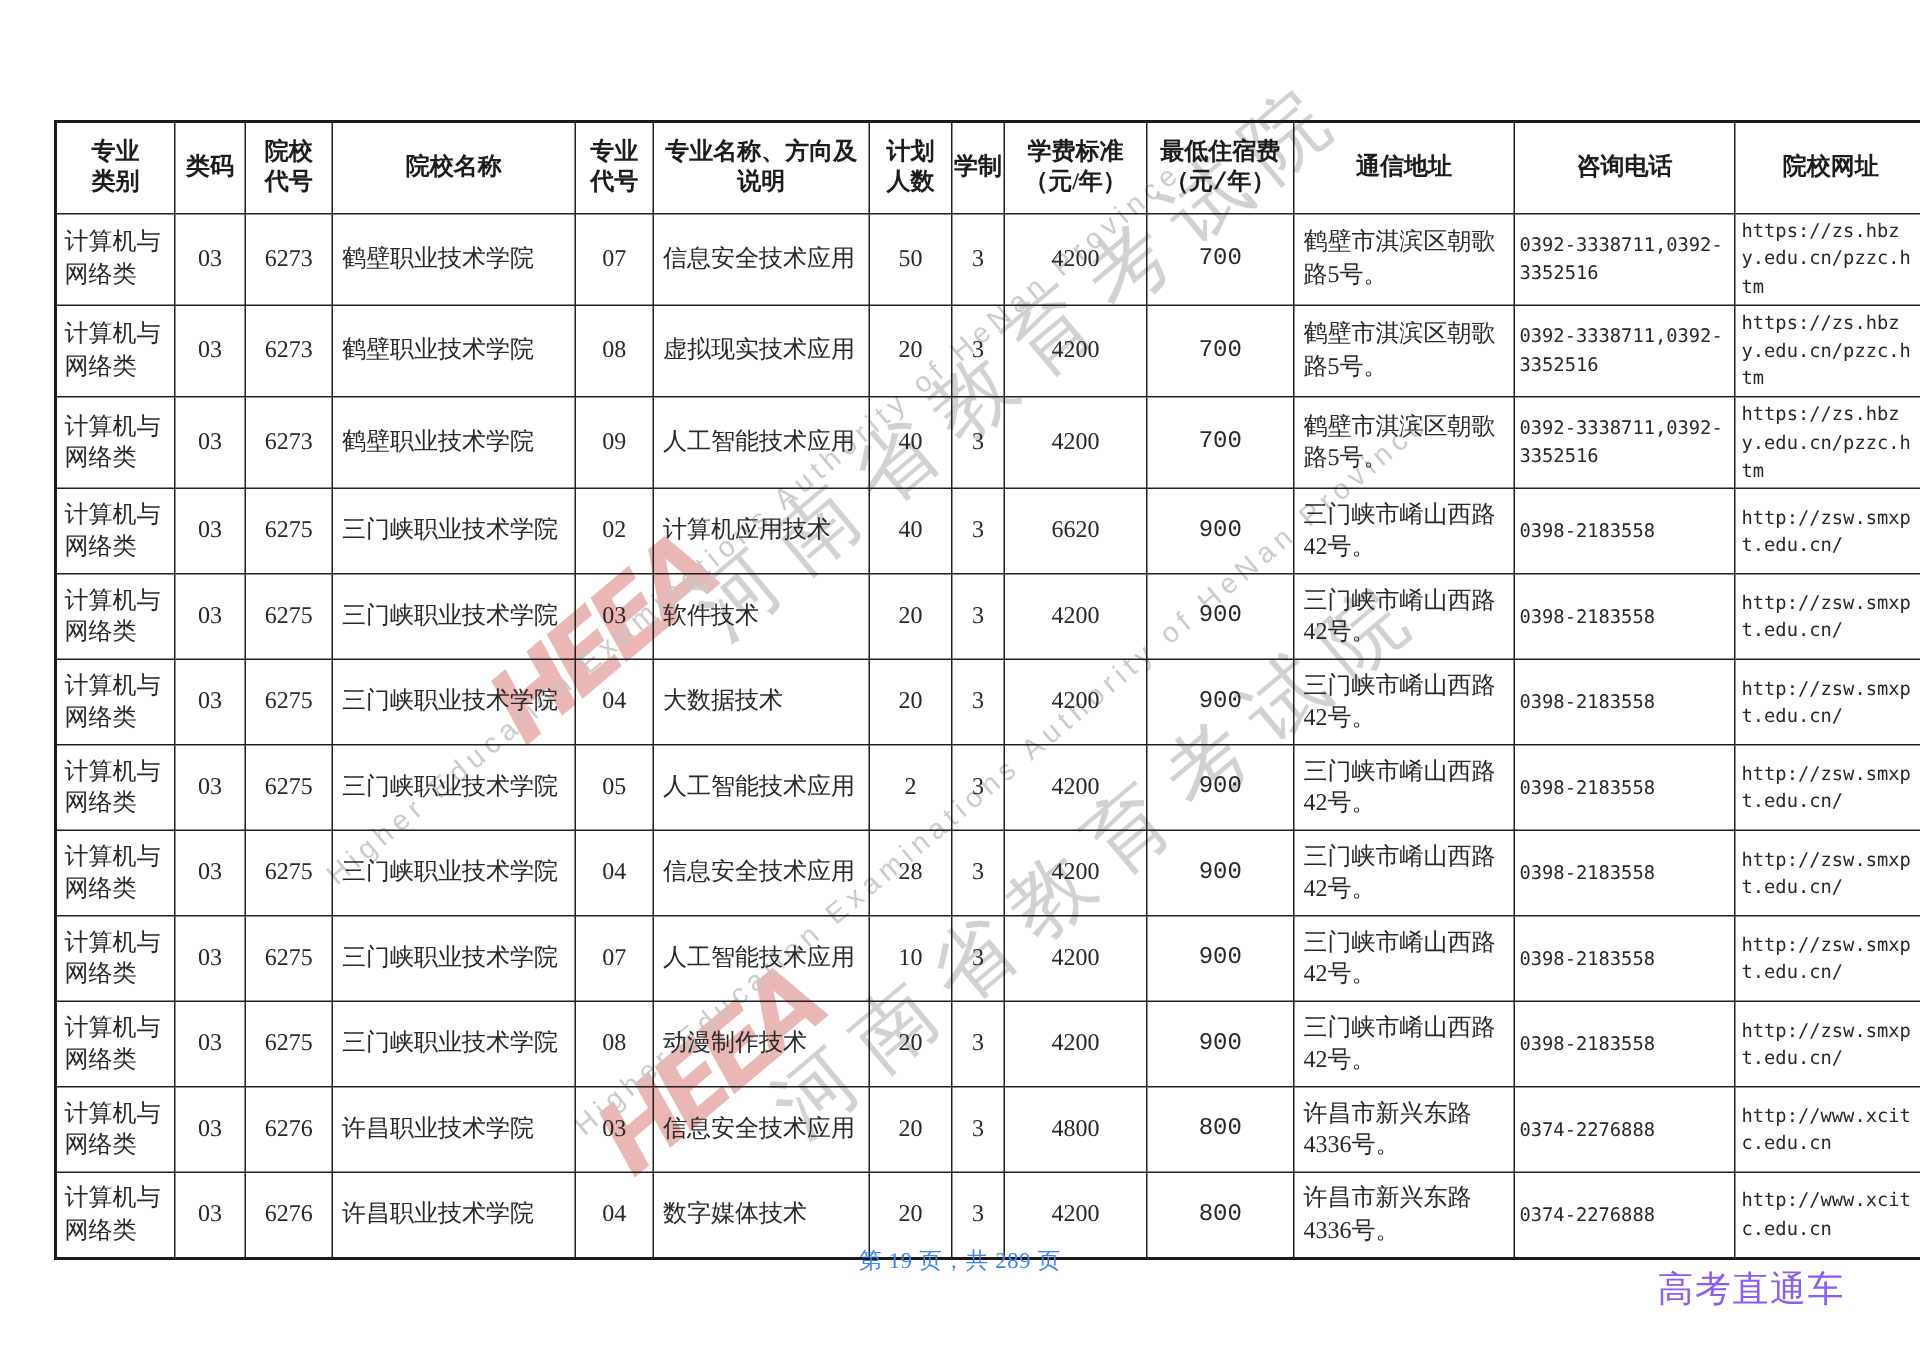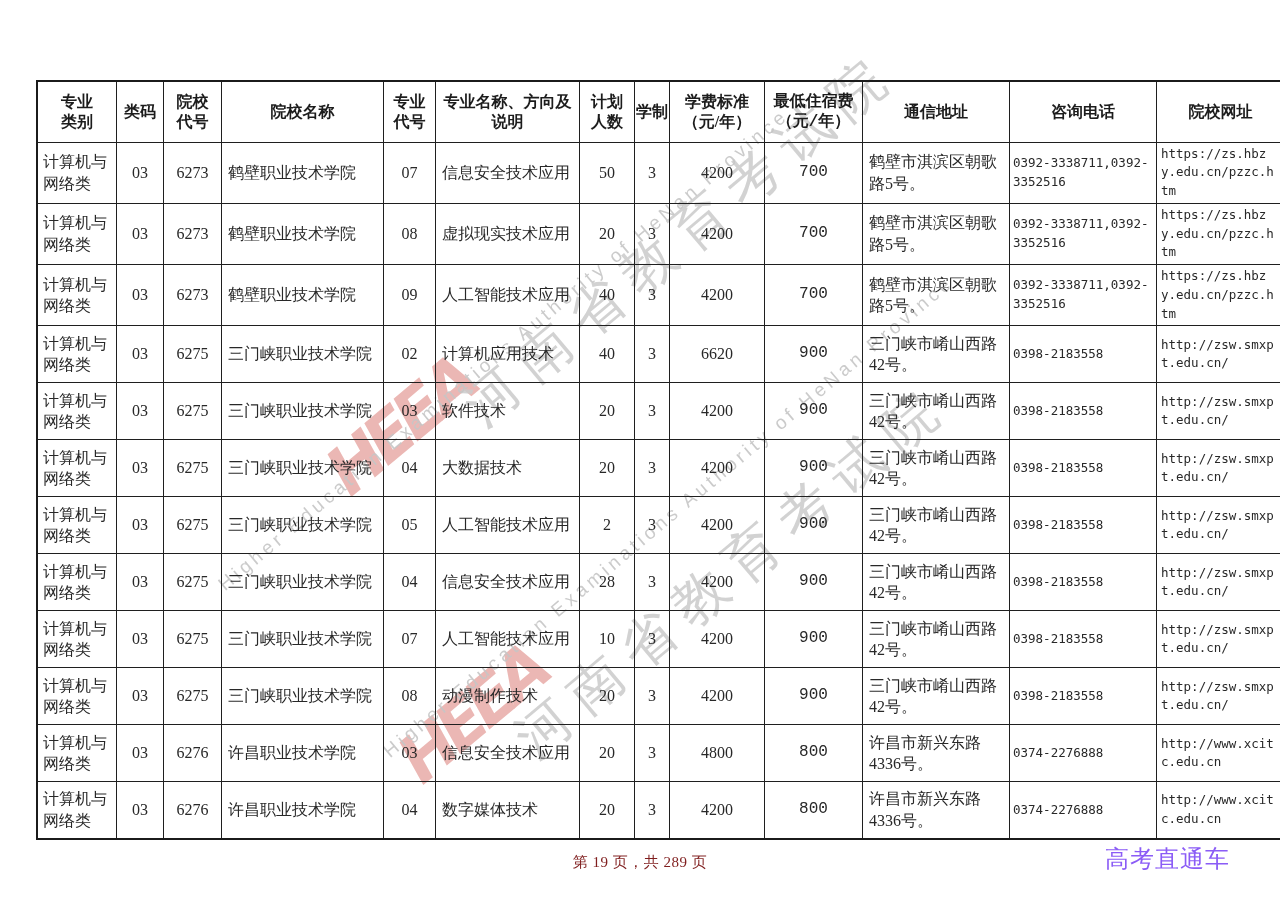--- a/index.html
+++ b/index.html
@@ -53,22 +53,22 @@
   td.col-category{text-align:left;padding:2px 3px 2px 5px;}
   td.col-inst_name,td.col-major_name,td.col-address{text-align:left;padding:2px 4px 2px 6px;}
   td.col-phone,td.col-website{
     text-align:left;font-family:"DejaVu Sans Mono","Liberation Mono",monospace;
     font-size:12.5px;line-height:1.5;word-break:break-all;padding:2px 3px;
   }
   td.col-website{padding:2px 4px;}
 
   
   .page-info{
-    position:absolute;left:0;right:0;top:853px;z-index:1;
-    text-align:center;font-size:15px;color:#7f1d1d;letter-spacing:.5px;
+    position:absolute;left:0;right:0;top:831px;z-index:1;
+    text-align:center;font-size:15px;color:#3b82f6;letter-spacing:.5px;
   }
   .brand{
     position:absolute;right:50px;top:843px;z-index:1;
     font-size:24px;color:#8b5cf6;letter-spacing:1px;
     font-family:"Liberation Serif","DejaVu Serif",serif;
   }
 </style>
 </head>
 <body>
 

